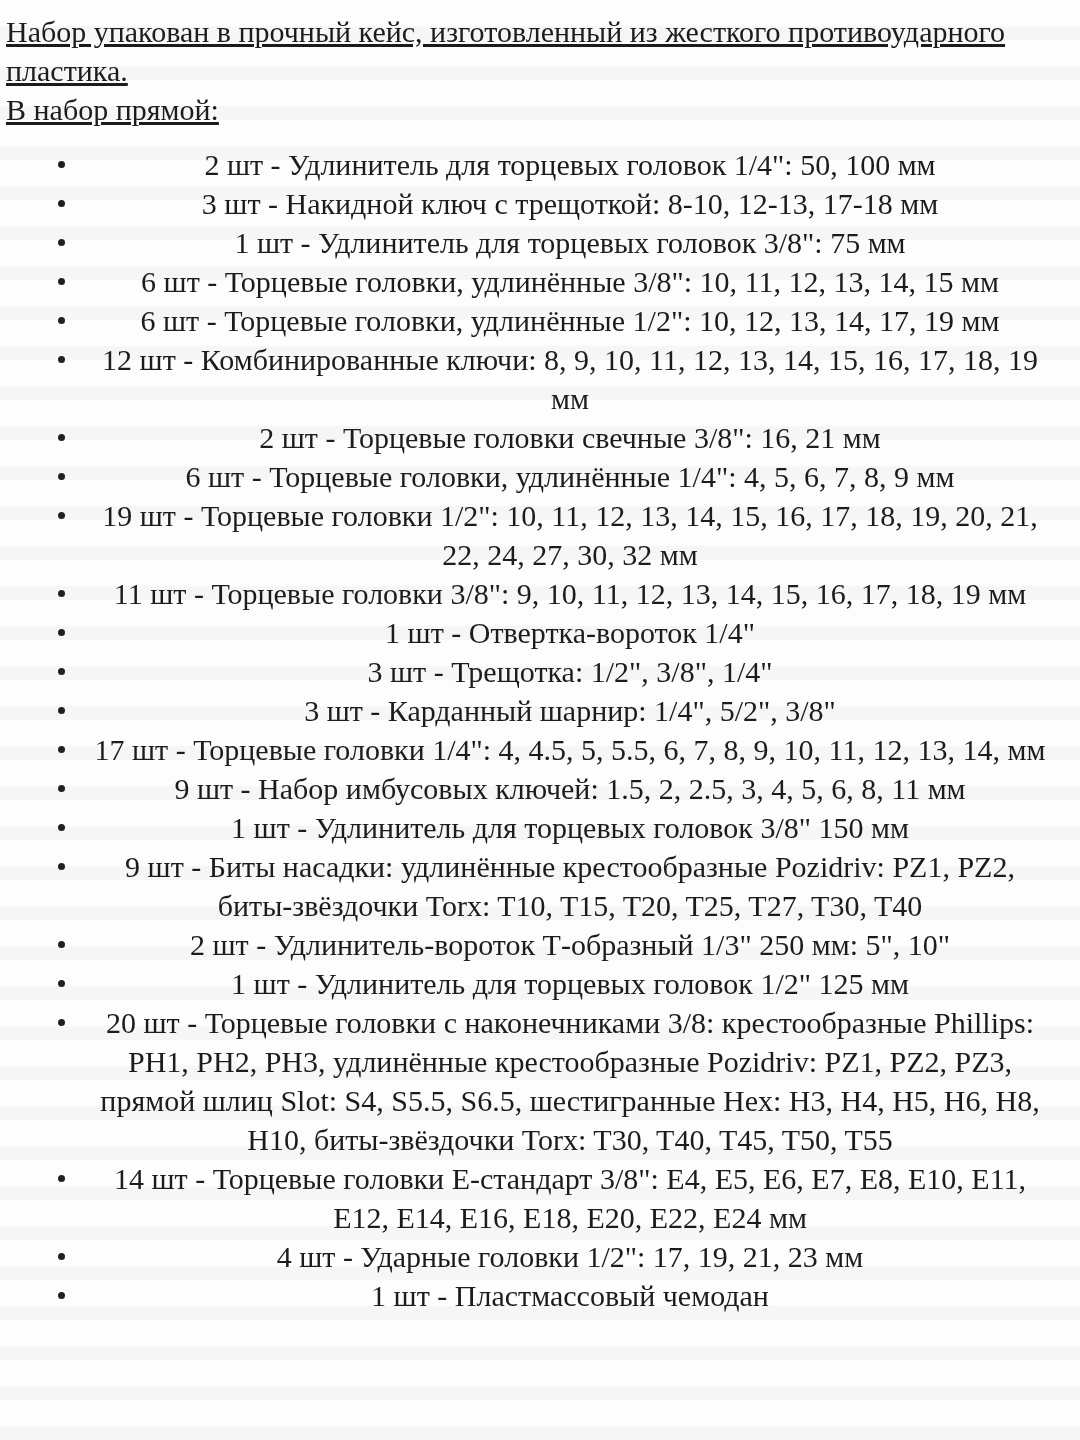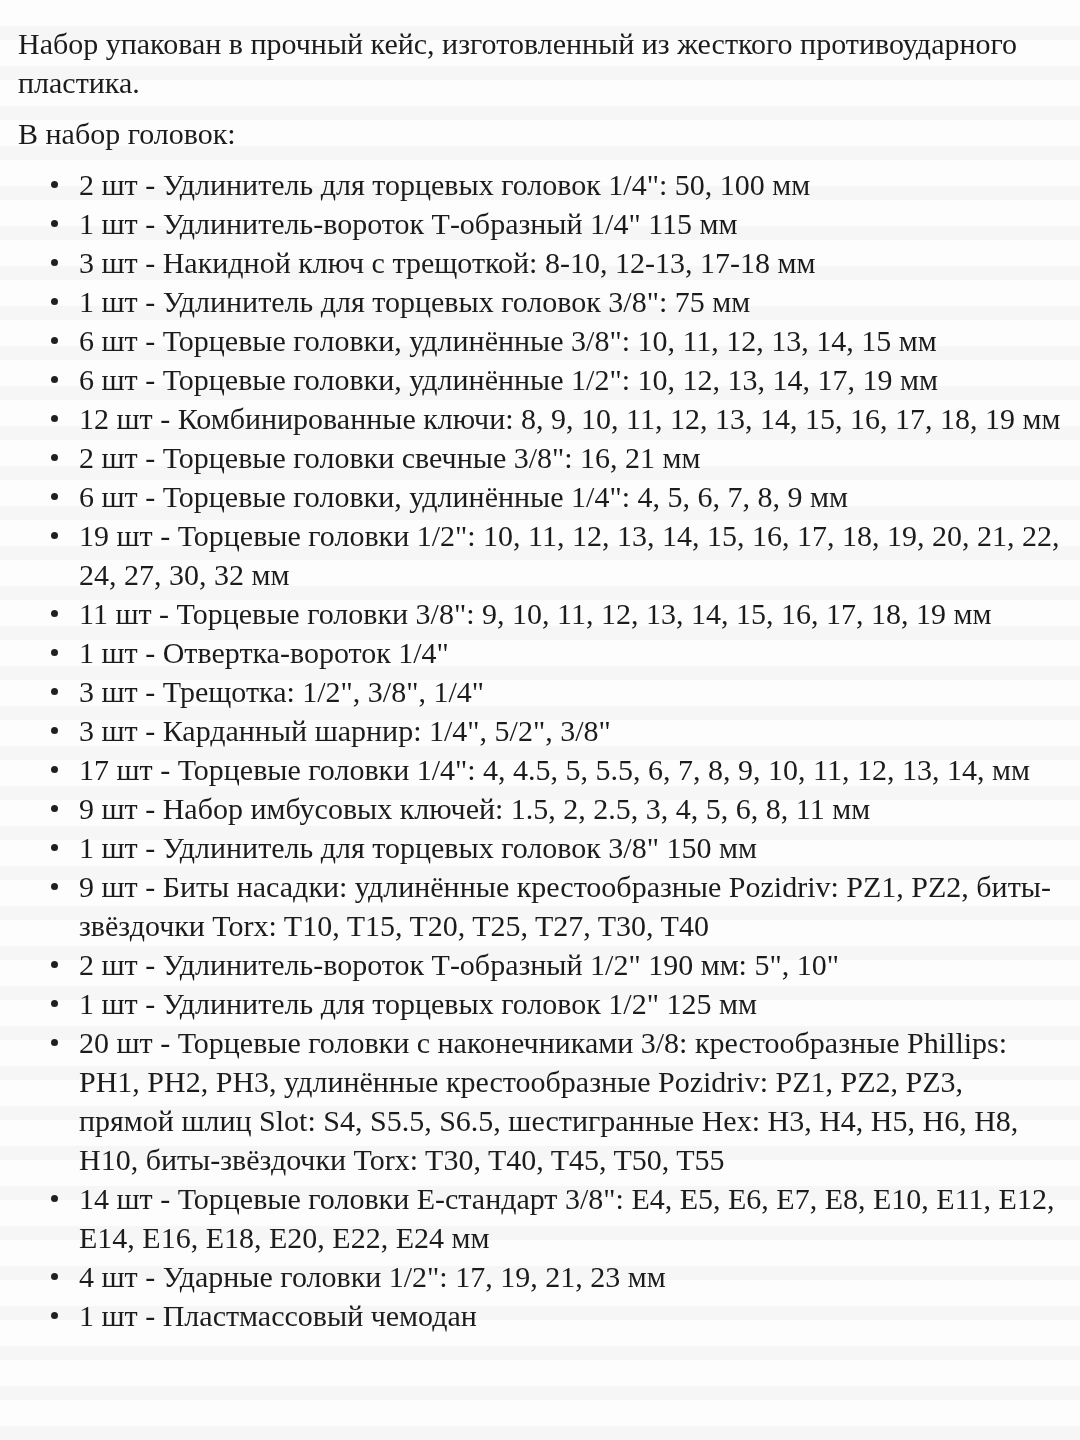--- a/index.html
+++ b/index.html
@@ -21,26 +21,28 @@
   }
   .doc {
     box-sizing: border-box;
     width: 1080px;
     height: 1440px;
     padding: 12px 10px 10px 6px;
     font-size: 30px;
     line-height: 39px;
   }
   p {
-    margin: 12px;
+    margin: 0;
+    text-decoration: underline;
   }
   ul.contents {
-    margin: 9px;
+    margin: 16px;
     padding: 0;
     list-style: none;
+    text-align: center;
   }
   ul.contents li {
     position: relative;
     padding-left: 64px;
   }
   ul.contents .bullet {
     position: absolute;
     left: 36px;
     top: 16px;
     width: 7px;
@@ -50,40 +52,39 @@
   }
   ul.contents .item-text {
     display: inline;
   }
 </style>
 </head>
 <body>
 
 <div class="doc">
   <p>Набор упакован в прочный кейс, изготовленный из жесткого противоударного пластика.</p>
-  <p>В набор головок:</p>
+  <p>В набор прямой:</p>
   <ul class="contents">
       <li><span class="bullet"></span><span class="item-text">2 шт - Удлинитель для торцевых головок 1/4": 50, 100 мм</span></li>
-      <li><span class="bullet"></span><span class="item-text">1 шт - Удлинитель-вороток Т-образный 1/4" 115 мм</span></li>
       <li><span class="bullet"></span><span class="item-text">3 шт - Накидной ключ с трещоткой: 8-10, 12-13, 17-18 мм</span></li>
       <li><span class="bullet"></span><span class="item-text">1 шт - Удлинитель для торцевых головок 3/8": 75 мм</span></li>
       <li><span class="bullet"></span><span class="item-text">6 шт - Торцевые головки, удлинённые 3/8": 10, 11, 12, 13, 14, 15 мм</span></li>
       <li><span class="bullet"></span><span class="item-text">6 шт - Торцевые головки, удлинённые 1/2": 10, 12, 13, 14, 17, 19 мм</span></li>
       <li><span class="bullet"></span><span class="item-text">12 шт - Комбинированные ключи: 8, 9, 10, 11, 12, 13, 14, 15, 16, 17, 18, 19 мм</span></li>
       <li><span class="bullet"></span><span class="item-text">2 шт - Торцевые головки свечные 3/8": 16, 21 мм</span></li>
       <li><span class="bullet"></span><span class="item-text">6 шт - Торцевые головки, удлинённые 1/4": 4, 5, 6, 7, 8, 9 мм</span></li>
       <li><span class="bullet"></span><span class="item-text">19 шт - Торцевые головки 1/2": 10, 11, 12, 13, 14, 15, 16, 17, 18, 19, 20, 21, 22, 24, 27, 30, 32 мм</span></li>
       <li><span class="bullet"></span><span class="item-text">11 шт - Торцевые головки 3/8": 9, 10, 11, 12, 13, 14, 15, 16, 17, 18, 19 мм</span></li>
       <li><span class="bullet"></span><span class="item-text">1 шт - Отвертка-вороток 1/4"</span></li>
       <li><span class="bullet"></span><span class="item-text">3 шт - Трещотка: 1/2", 3/8", 1/4"</span></li>
       <li><span class="bullet"></span><span class="item-text">3 шт - Карданный шарнир: 1/4", 5/2", 3/8"</span></li>
       <li><span class="bullet"></span><span class="item-text">17 шт - Торцевые головки 1/4": 4, 4.5, 5, 5.5, 6, 7, 8, 9, 10, 11, 12, 13, 14, мм</span></li>
       <li><span class="bullet"></span><span class="item-text">9 шт - Набор имбусовых ключей: 1.5, 2, 2.5, 3, 4, 5, 6, 8, 11 мм</span></li>
       <li><span class="bullet"></span><span class="item-text">1 шт - Удлинитель для торцевых головок 3/8" 150 мм</span></li>
       <li><span class="bullet"></span><span class="item-text">9 шт - Биты насадки: удлинённые крестообразные Pozidriv: PZ1, PZ2, биты-звёздочки Torx: T10, T15, T20, T25, T27, T30, T40</span></li>
-      <li><span class="bullet"></span><span class="item-text">2 шт - Удлинитель-вороток Т-образный 1/2" 190 мм: 5", 10"</span></li>
+      <li><span class="bullet"></span><span class="item-text">2 шт - Удлинитель-вороток Т-образный 1/3" 250 мм: 5", 10"</span></li>
       <li><span class="bullet"></span><span class="item-text">1 шт - Удлинитель для торцевых головок 1/2" 125 мм</span></li>
       <li><span class="bullet"></span><span class="item-text">20 шт - Торцевые головки с наконечниками 3/8: крестообразные Phillips: PH1, PH2, PH3, удлинённые крестообразные Pozidriv: PZ1, PZ2, PZ3, прямой шлиц Slot: S4, S5.5, S6.5, шестигранные Hex: H3, H4, H5, H6, H8, H10, биты-звёздочки Torx: T30, T40, T45, T50, T55</span></li>
       <li><span class="bullet"></span><span class="item-text">14 шт - Торцевые головки Е-стандарт 3/8": E4, E5, E6, E7, E8, E10, E11, E12, E14, E16, E18, E20, E22, E24 мм</span></li>
       <li><span class="bullet"></span><span class="item-text">4 шт - Ударные головки 1/2": 17, 19, 21, 23 мм</span></li>
       <li><span class="bullet"></span><span class="item-text">1 шт - Пластмассовый чемодан</span></li>
     </ul>
 </div>
 
 </body></html>

